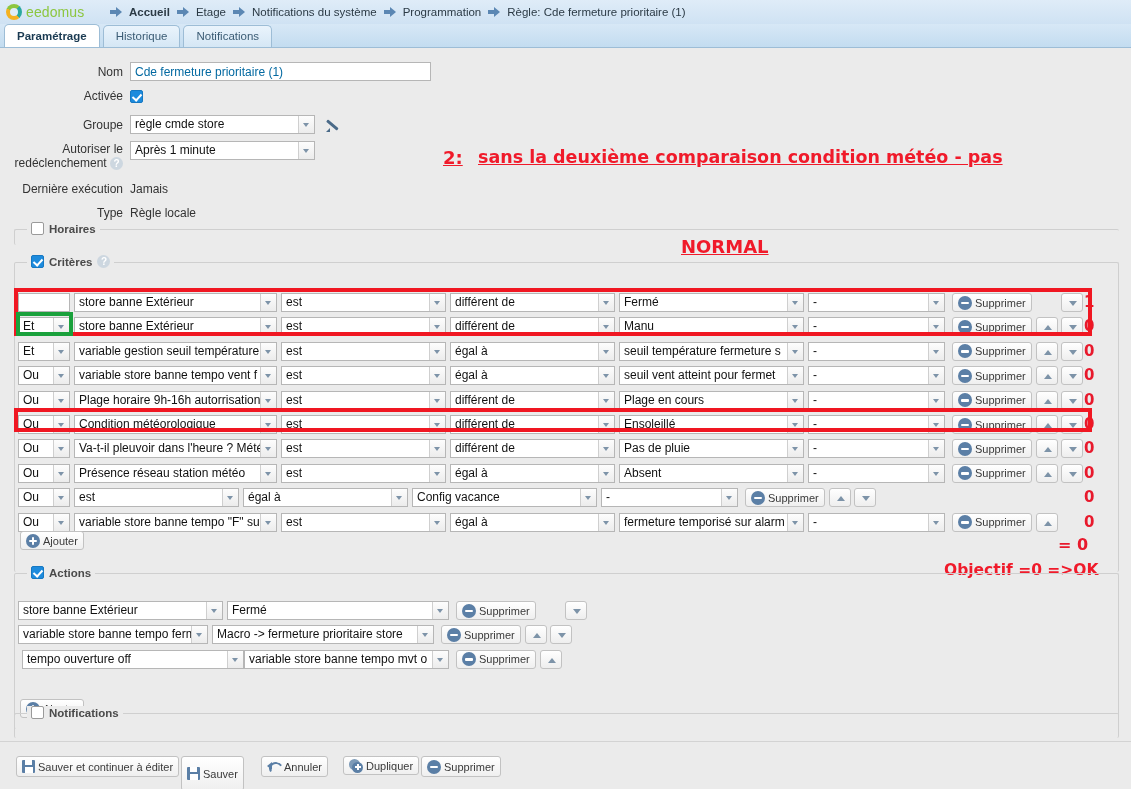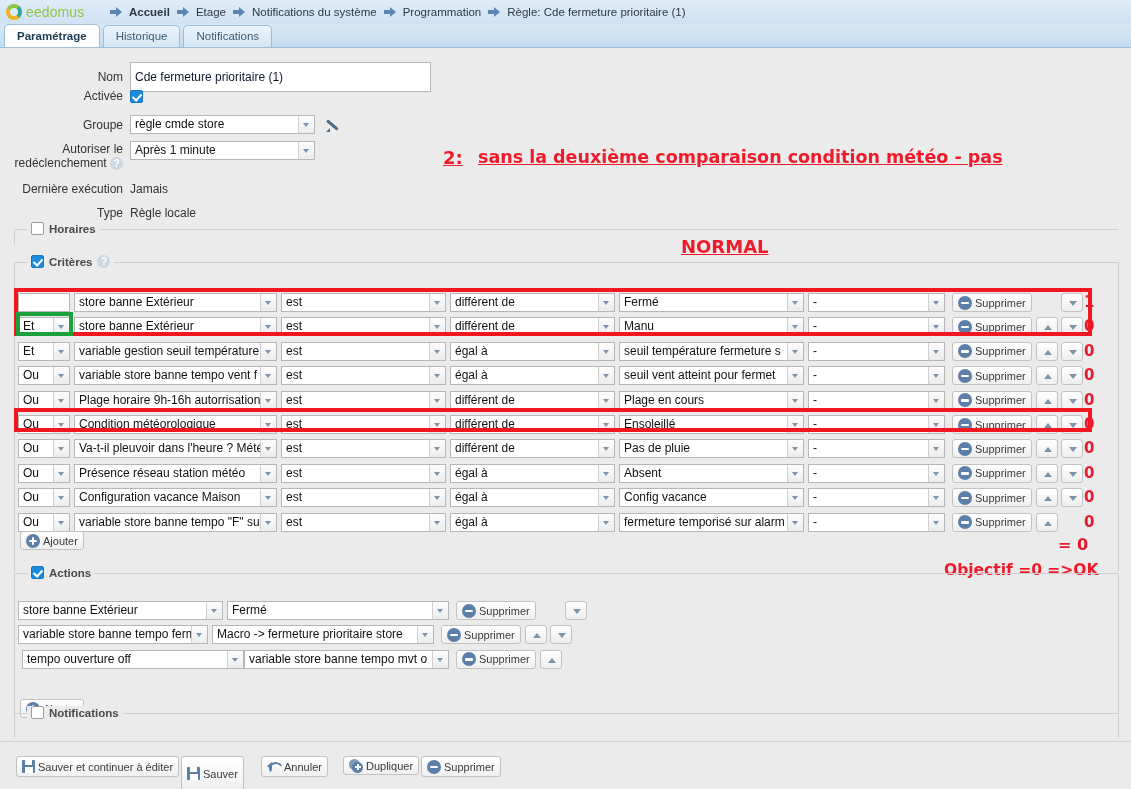--- a/index.html
+++ b/index.html
@@ -67,22 +67,22 @@
   .page{position:absolute;left:0;top:48px;width:1131px;height:741px;background:#ebebeb;}
 
   
   .formrow{position:absolute;display:flex;align-items:center;}
   .flabel{
     text-align:right;font-size:12px;color:#333;
     width:130px;padding-right:7px;box-sizing:border-box;
   }
   .flabel.two{line-height:14px;}
   .txtinput{
-    height:30px;border:1px solid #b6b6b6;background:#fff;
-    font-family:"Liberation Sans",sans-serif;font-size:12px;color:#0f172a;
+    height:19px;border:1px solid #b6b6b6;background:#fff;
+    font-family:"Liberation Sans",sans-serif;font-size:12px;color:#0369a1;
     padding:0 4px;box-sizing:border-box;outline:none;
   }
   .chk{
     width:13px;height:13px;background:#1d8bdd;border:1px solid #1678c2;border-radius:2px;
     position:relative;display:inline-block;box-sizing:border-box;
   }
   .chk::after{
     content:"";position:absolute;left:3px;top:1px;width:4px;height:7px;
     border:solid #fff;border-width:0 2px 2px 0;transform:rotate(42deg);
   }
@@ -597,24 +597,20 @@
         </div>
         <div class="arrbtn up" style="margin-left: 4px;"></div>
         <div class="arrbtn down" style="margin-left: 3px;"></div>
       </div>
       <div class="num" style="left: 1084px; top: 415.8px;">0</div>
       <div class="crit-row" style="left: 18px; top: 439.2px;">
         <div class="sel" style="width: 52px;">
           <div class="v">Ou</div>
           <div class="cv"></div>
         </div>
-        <div class="sel" style="width: 203px; margin-left: 4px;">
-          <div class="v">Configuration vacance Maison</div>
-          <div class="cv"></div>
-        </div>
         <div class="sel" style="width: 165px; margin-left: 4px;">
           <div class="v">est</div>
           <div class="cv"></div>
         </div>
         <div class="sel" style="width: 165px; margin-left: 4px;">
           <div class="v">égal à</div>
           <div class="cv"></div>
         </div>
         <div class="sel" style="width: 185px; margin-left: 4px;">
           <div class="v">Config vacance</div>

